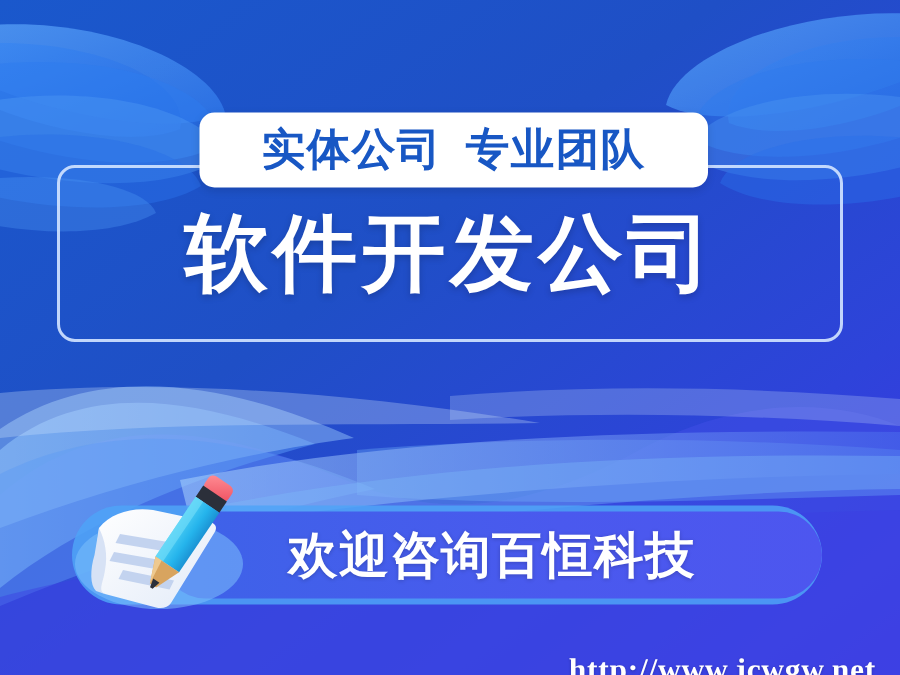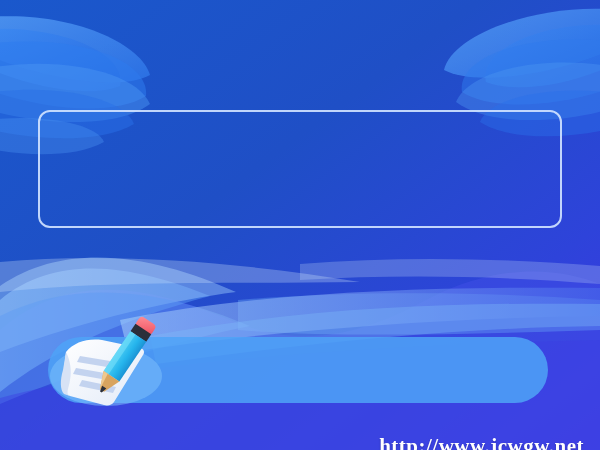--- a/index.html
+++ b/index.html
@@ -197,24 +197,33 @@
       <path d="M120,320 C260,292 430,286 600,288 L600,316 C430,318 262,332 128,352 Z" fill="url(#gStreak)" opacity=".55"></path>
       <path d="M150,336 C300,308 450,302 600,304 L600,326 C450,328 300,344 156,364 Z" fill="#7fbcfa" opacity=".35"></path>
       <path d="M0,262 C110,252 240,262 360,282 C240,284 110,280 0,292 Z" fill="#cfe4fd" opacity=".30"></path>
       <path d="M300,264 C400,256 500,258 600,266 L600,284 C500,276 400,274 300,280 Z" fill="#cfe4fd" opacity=".25"></path>
       <path d="M0,398 C120,366 300,348 600,340 L600,450 L0,450 Z" fill="#3b3fe2" opacity=".45"></path>
     </svg>
   </div>
 
   <div class="frame"></div>
 
-
+  <div class="badge">
+    <div class="badge-text">
+      <span>实体公司</span><span class="badge-gap"></span><span>专业团队</span>
+    </div>
+  </div>
+
+  <div class="headline">软件开发公司</div>
 
 
   <div class="cta-outer"></div>
+  <div class="cta-inner">
+    <span class="cta-text">欢迎咨询百恒科技</span>
+  </div>
 
   <div class="illus">
     <svg width="140" height="108" viewBox="0 0 140 108" xmlns="http://www.w3.org/2000/svg">
       <defs>
         <linearGradient id="gPaper" x1="0" y1="0" x2="1" y2="1">
           <stop offset="0%" stop-color="#ffffff"></stop>
           <stop offset="100%" stop-color="#e3ebf8"></stop>
         </linearGradient>
         <linearGradient id="gPencil" x1="0" y1="0" x2="1" y2="0">
           <stop offset="0%" stop-color="#53d2f6"></stop>

